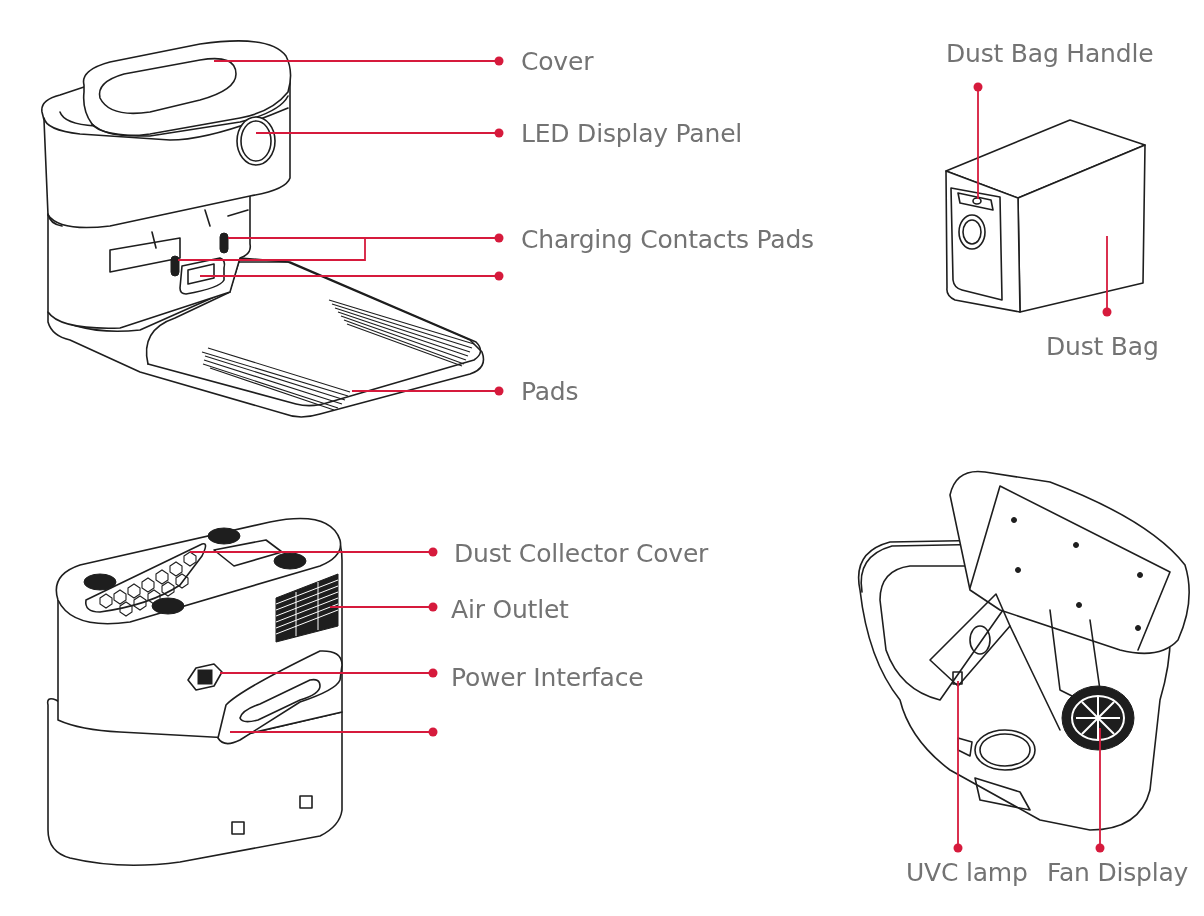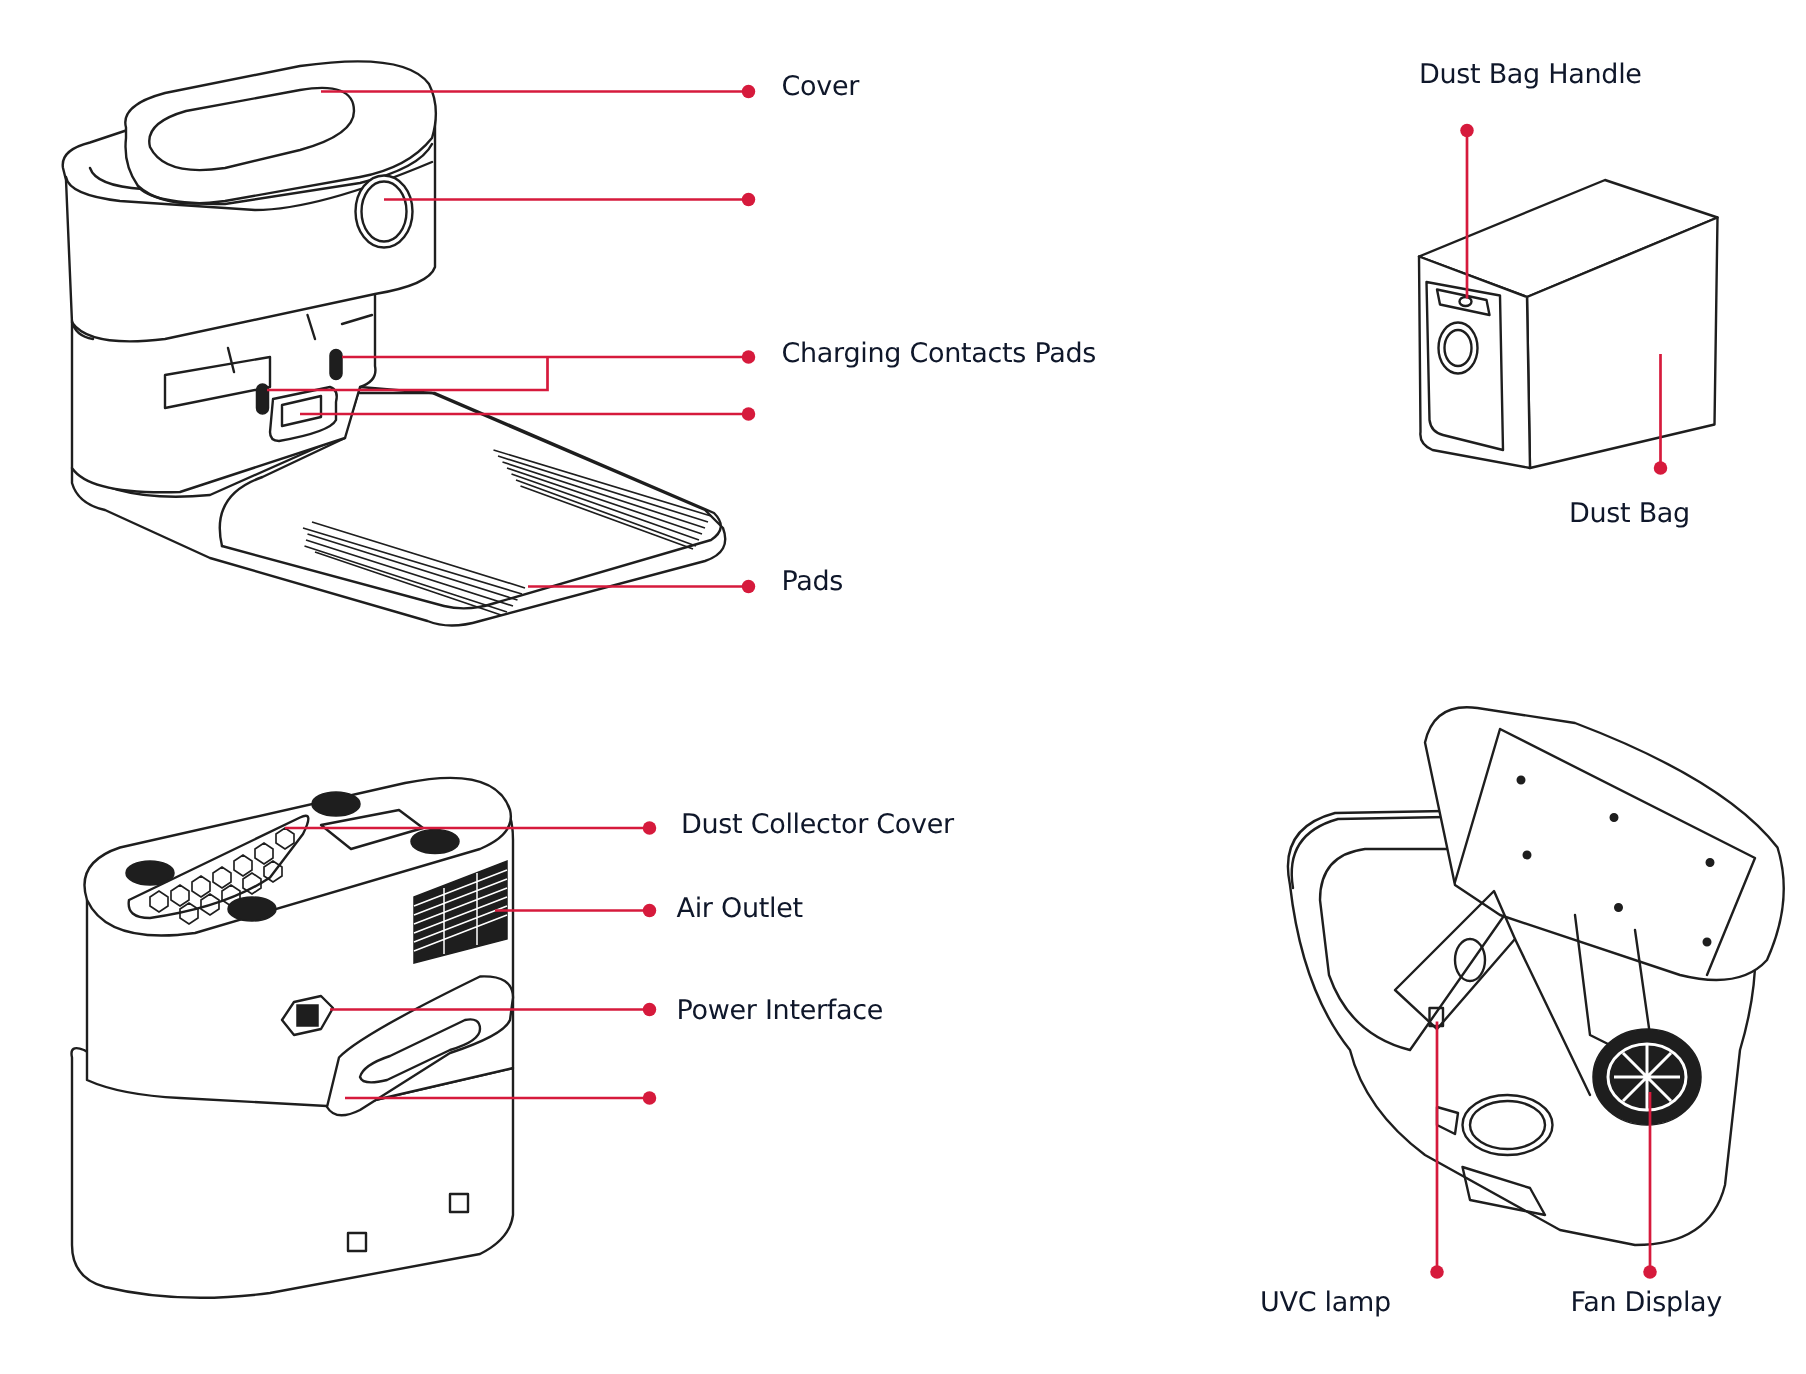--- a/index.html
+++ b/index.html
@@ -1,19 +1,19 @@
 <!DOCTYPE html>
 <html><head>
 <meta charset="utf-8">
 <style>
   html, body { margin: 0; padding: 0; background: #ffffff; }
   body { width: 1204px; height: 916px; position: relative; overflow: hidden;
          font-family: "DejaVu Sans", "Liberation Sans", sans-serif; color: #2a2a2e; }
   #stage { position: absolute; left: 0; top: 0; width: 1204px; height: 916px; }
-  .label { position: absolute; font-size: 18px; line-height: 1; white-space: nowrap; color: #0f172a; letter-spacing: -0.2px; }
+  .label { position: absolute; font-size: 25px; line-height: 1; white-space: nowrap; color: #737373; letter-spacing: -0.2px; }
   .ink { fill: none; stroke: #1e1e1e; stroke-width: 1.6; stroke-linejoin: round; stroke-linecap: round; }
   .ink-thin { fill: none; stroke: #1e1e1e; stroke-width: 1.1; }
   .solid { fill: #1e1e1e; stroke: #1e1e1e; }
   .white { fill: #ffffff; }
   .callout { fill: none; stroke: #d61a3c; stroke-width: 1.8; }
   .dot { fill: #d61a3c; }
 </style>
 </head>
 <body>
 
@@ -174,26 +174,27 @@
   </g>
   <g>
     <path class="callout" d="M958 681 L958 848" style="stroke: rgb(214, 26, 60);"></path>
     <circle class="dot" cx="958" cy="848" r="4.5" style="fill: rgb(214, 26, 60);"></circle>
     <path class="callout" d="M1100 728 L1100 848" style="stroke: rgb(214, 26, 60);"></path>
     <circle class="dot" cx="1100" cy="848" r="4.5" style="fill: rgb(214, 26, 60);"></circle>
   </g>
 </svg>
 
 <div class="label" style="left:521px;top:49px">Cover</div>
+<div class="label" style="left:521px;top:121px">LED Display Panel</div>
 <div class="label" style="left:521px;top:227px">Charging Contacts Pads</div>
 <div class="label" style="left:521px;top:379px">Pads</div>
 
 <div class="label" style="left:946px;top:41px">Dust Bag Handle</div>
 <div class="label" style="left:1046px;top:334px">Dust Bag</div>
 
 <div class="label" style="left:454px;top:541px">Dust Collector Cover</div>
 <div class="label" style="left:451px;top:597px">Air Outlet</div>
 <div class="label" style="left:451px;top:665px">Power Interface</div>
 
-<div class="label" style="left:840px;top:860px">UVC lamp</div>
+<div class="label" style="left:906px;top:860px">UVC lamp</div>
 <div class="label" style="left:1047px;top:860px">Fan Display</div>
 
 </div>
 
 </body></html>

